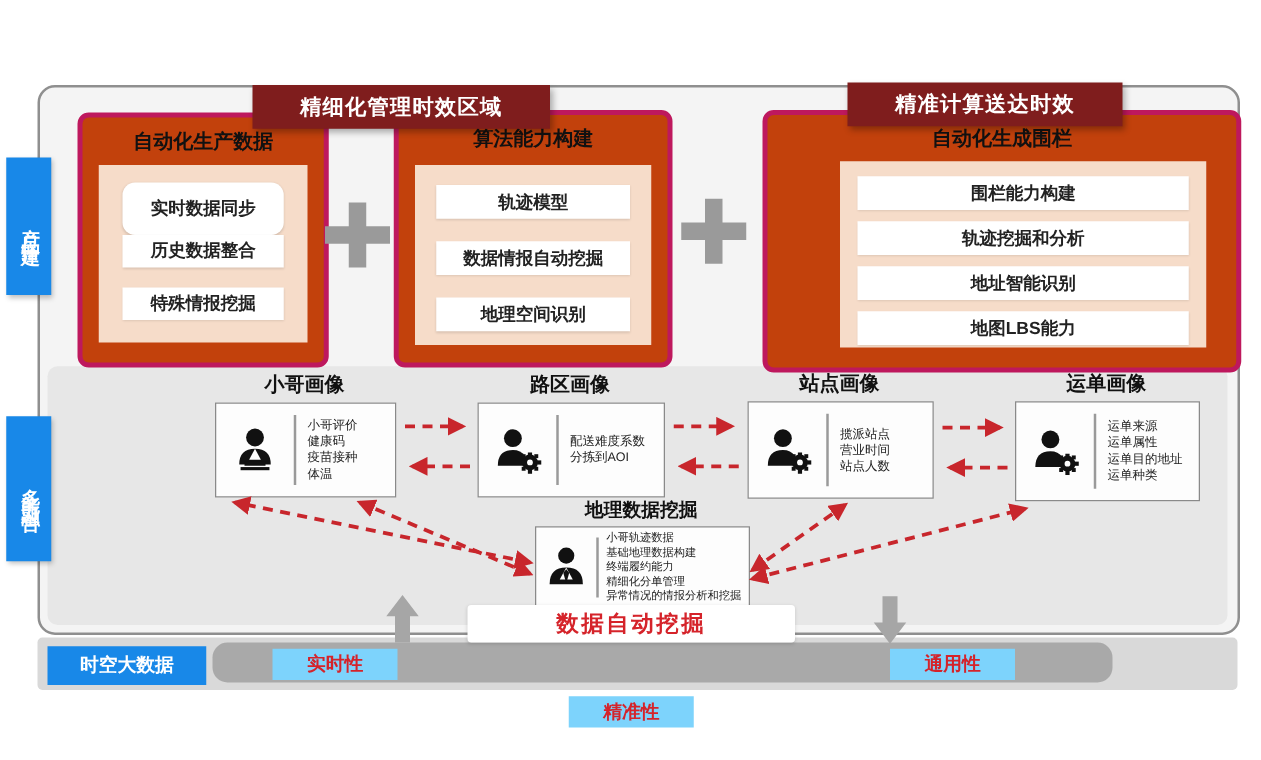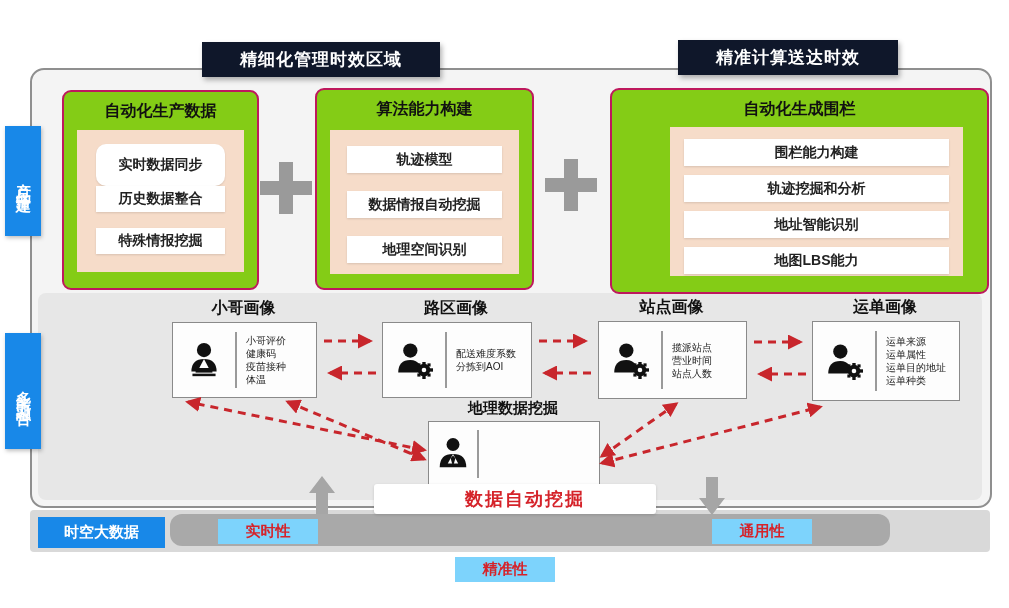--- a/index.html
+++ b/index.html
@@ -15,40 +15,40 @@
     left:30px;top:68px;width:958px;height:436px;
     border:2px solid #8f8f8f;border-radius:14px;background:#f4f4f4;
   }
   .mid-section{
     left:38px;top:293px;width:944px;height:207px;
     background:#e7e7e7;border-radius:8px;
   }
 
   
   .banner{
-    background:#0f172a;color:#fff;font-weight:bold;font-size:17px;
+    background:#7f1d1d;color:#fff;font-weight:bold;font-size:17px;
     display:flex;align-items:center;justify-content:center;
-    letter-spacing:1px;box-shadow:2px 3px 5px rgba(0,0,0,.3);z-index:7;
+    letter-spacing:1px;box-shadow:2px 3px 5px rgba(0,0,0,.3);z-index:7;margin-top:26px;
   }
   .banner-left{left:202px;top:42px;width:238px;height:35px;}
   .banner-right{left:678px;top:40px;width:220px;height:35px;}
 
   
   .side-tab{
     left:5px;width:36px;background:#1888e8;color:#fff;font-weight:bold;
     font-size:15px;writing-mode:vertical-rl;text-orientation:upright;
     display:flex;align-items:center;justify-content:center;
     letter-spacing:5px;z-index:7;box-shadow:1px 2px 4px rgba(0,0,0,.25);
   }
   .side-tab-top{top:126px;height:110px;}
   .side-tab-bottom{top:333px;height:116px;}
 
   
   .top-col{
-    background:#84cc16;border:2px solid #be185d;border-radius:9px;z-index:3;
+    background:#c2410c;border:4px solid #be185d;border-radius:9px;z-index:3;
   }
   .top-col-title{
     position:absolute;left:0;right:0;top:9px;text-align:center;
     font-weight:bold;font-size:16px;color:#111;
   }
   .peach{position:absolute;background:#f6dcc9;}
   .pitem{
     position:absolute;background:#fff;display:flex;align-items:center;
     justify-content:center;font-size:14px;font-weight:600;color:#222;
     box-shadow:0 1px 2px rgba(0,0,0,.12);
@@ -71,21 +71,21 @@
   .persona-box svg{display:block;}
   .vdivider{flex:0 0 2px;background:#9a9a9a;height:76%;}
   .persona-lines{padding-left:9px;font-size:10px;line-height:13px;color:#222;font-weight:500;}
   .geo-lines{padding-left:6px;font-size:9px;line-height:11.5px;color:#222;font-weight:500;}
 
   
   .mining-box{
     left:374px;top:484px;width:262px;height:30px;background:#fff;
     display:flex;align-items:center;justify-content:center;z-index:8;
     color:#d5232a;font-weight:bold;font-size:18px;letter-spacing:2px;
-    border-radius:3px;box-shadow:0 1px 3px rgba(0,0,0,.15);padding-left:20px;
+    border-radius:3px;box-shadow:0 1px 3px rgba(0,0,0,.15);
   }
   .bottom-bar{left:30px;top:510px;width:960px;height:42px;background:#d9d9d9;border-radius:4px;z-index:2;}
   .dark-bar{left:170px;top:514px;width:720px;height:32px;background:#a9a9a9;border-radius:12px;z-index:3;}
   .base-box{
     left:38px;top:517px;width:127px;height:31px;background:#1888e8;color:#fff;
     font-weight:bold;font-size:15px;display:flex;align-items:center;justify-content:center;z-index:4;
   }
   .quality{
     top:519px;width:100px;height:25px;background:#7dd3fc;color:#d5232a;
     font-weight:bold;font-size:15px;display:flex;align-items:center;
@@ -249,20 +249,27 @@
 <div class="persona-box" style="left:428px;top:421px;width:170px;height:64px;">
   <div class="persona-icon" style="flex:0 0 48px;">
     <svg width="38" height="38" viewBox="0 0 40 40">
       <circle cx="20" cy="10" r="6.8" fill="#111"></circle>
       <path d="M6 34 Q6 20 20 20 Q34 20 34 34 Z" fill="#111"></path>
       <path d="M20 20 L14.5 30 L25.5 30 Z" fill="#fdfdfd"></path>
       <path d="M20 21.5 L17.5 24.5 L20 33.5 L22.5 24.5 Z" fill="#111"></path>
     </svg>
   </div>
   <div class="vdivider"></div>
+  <div class="geo-lines">
+    <div>小哥轨迹数据</div>
+    <div>基础地理数据构建</div>
+    <div>终端履约能力</div>
+    <div>精细化分单管理</div>
+    <div>异常情况的情报分析和挖掘</div>
+  </div>
 </div>
 
 <div class="abs bottom-bar"></div>
 <div class="abs dark-bar"></div>
 <div class="abs mining-box">数据自动挖掘</div>
 <div class="abs base-box">时空大数据</div>
 <div class="abs quality" style="left:218px;">实时性</div>
 <div class="abs quality" style="left:455px;margin-top:38px;">精准性</div>
 <div class="abs quality" style="left:712px;">通用性</div>
 

